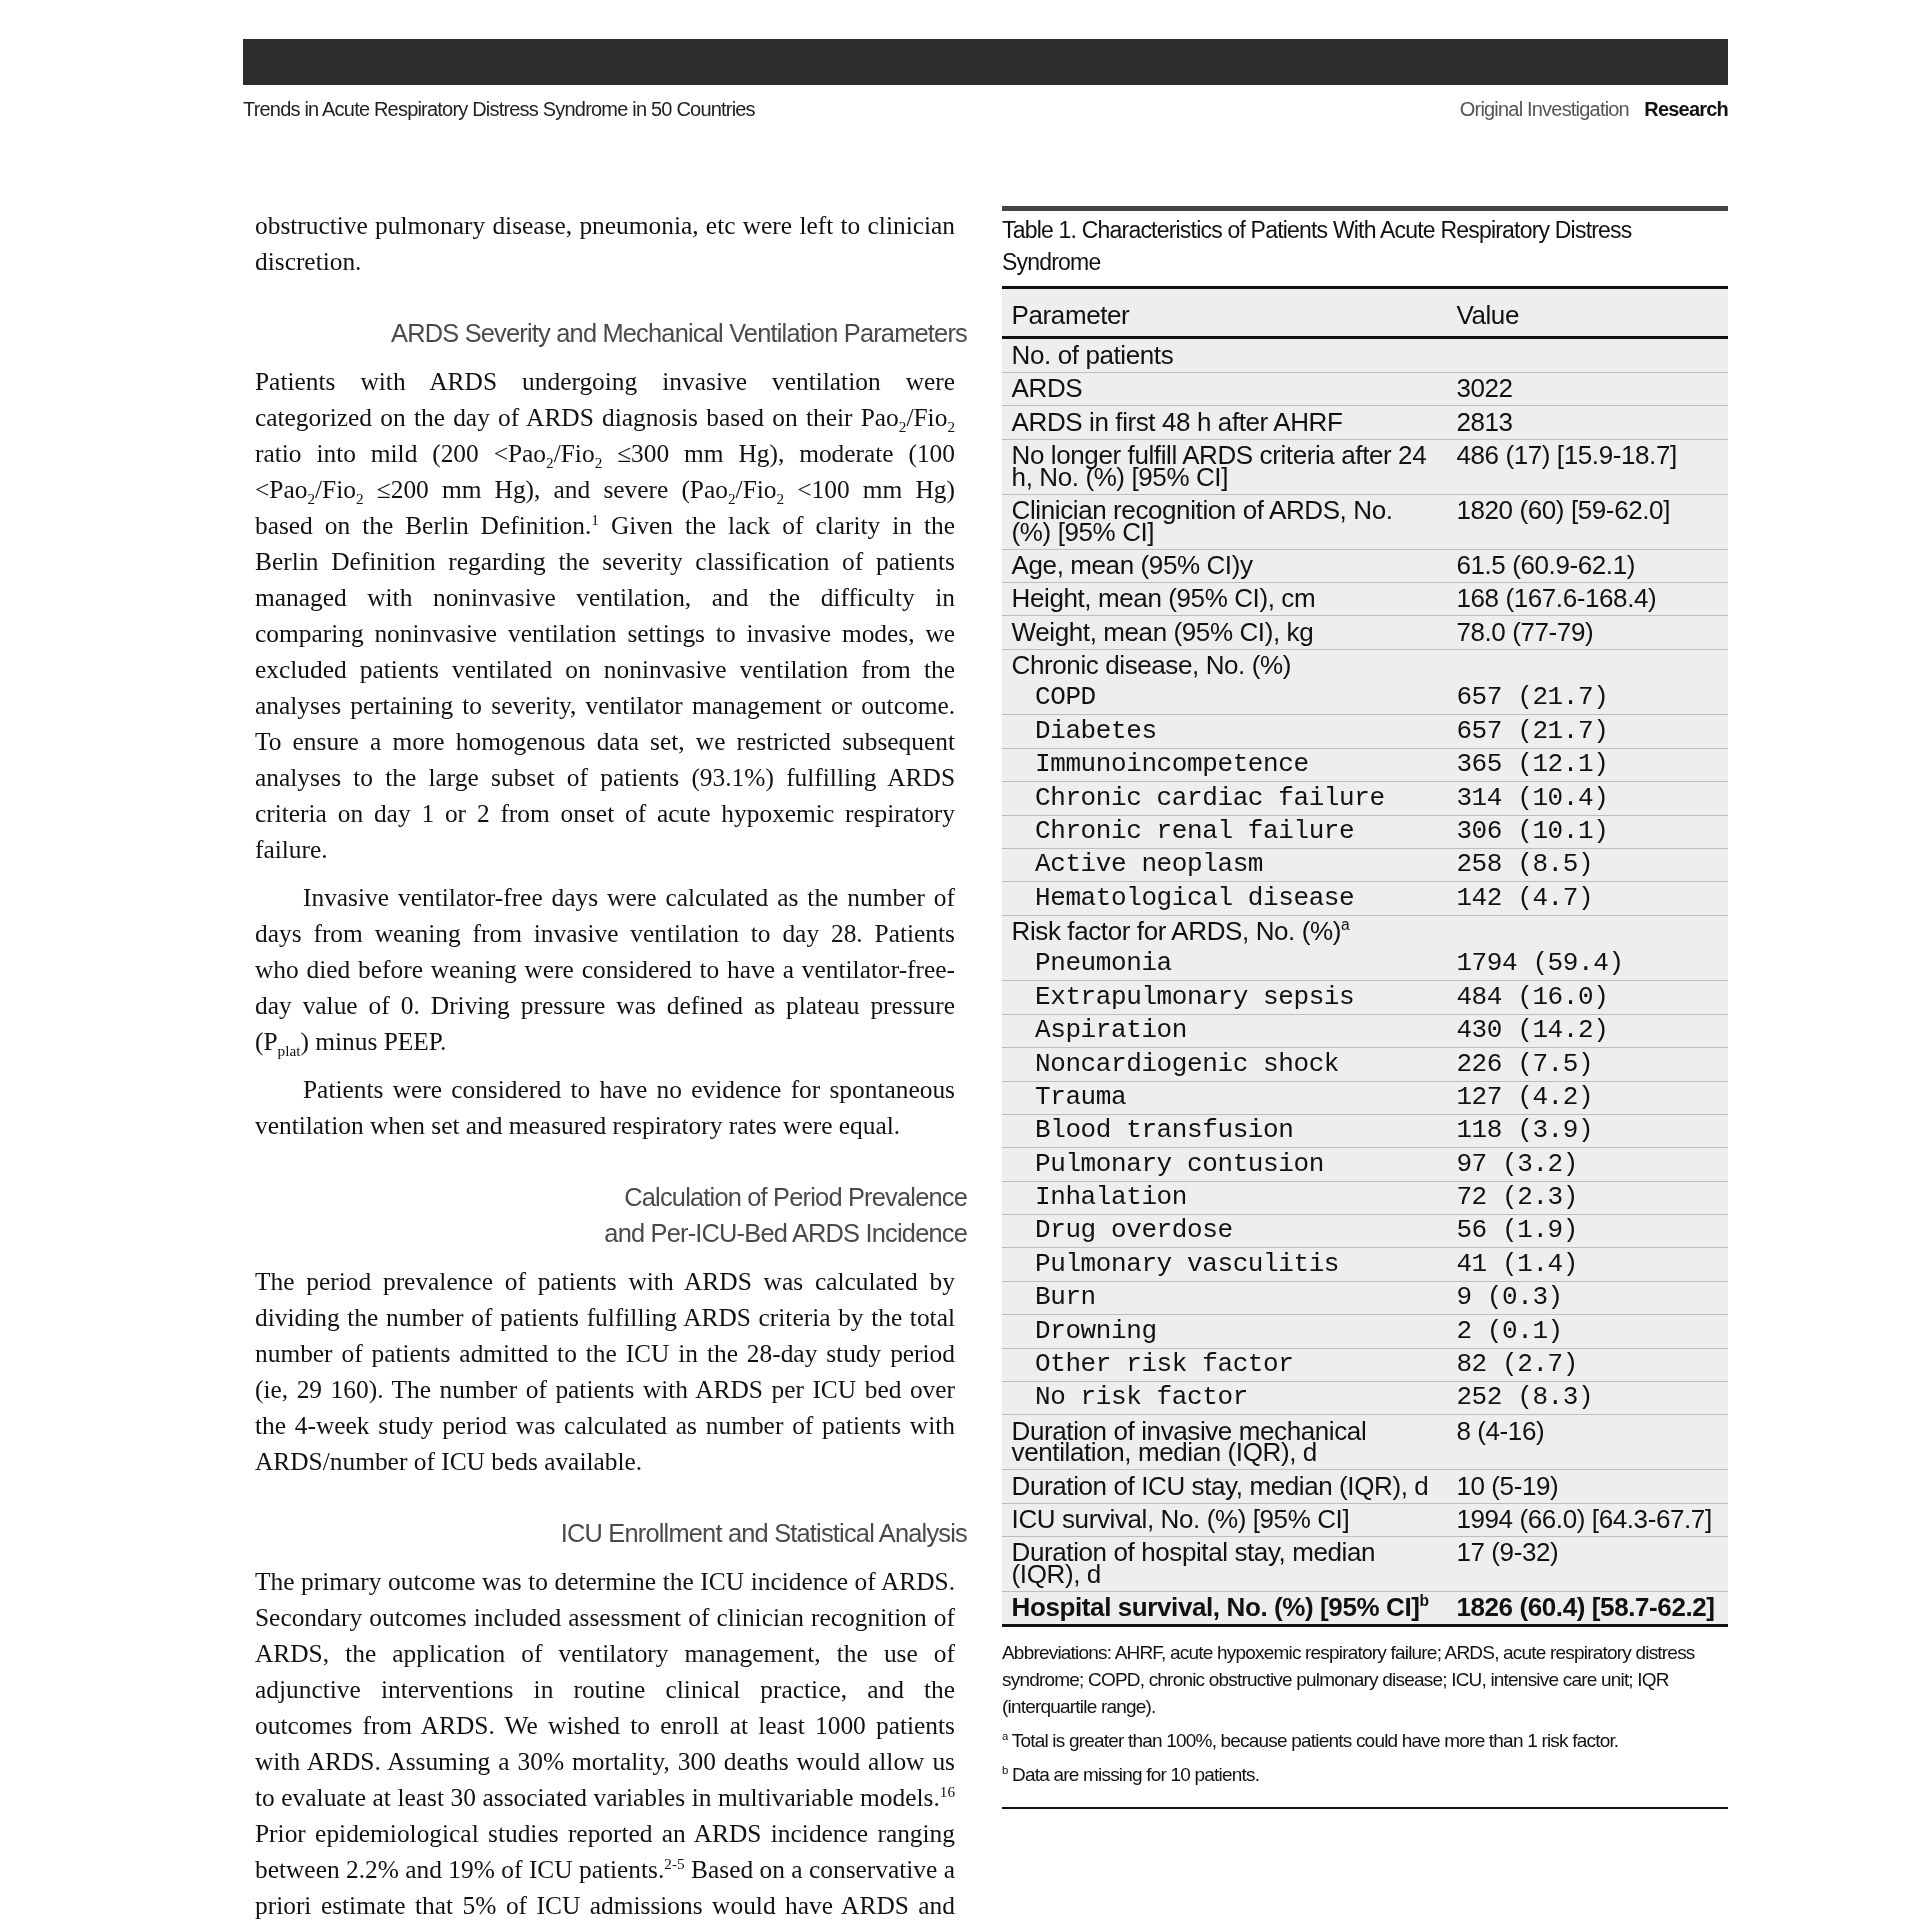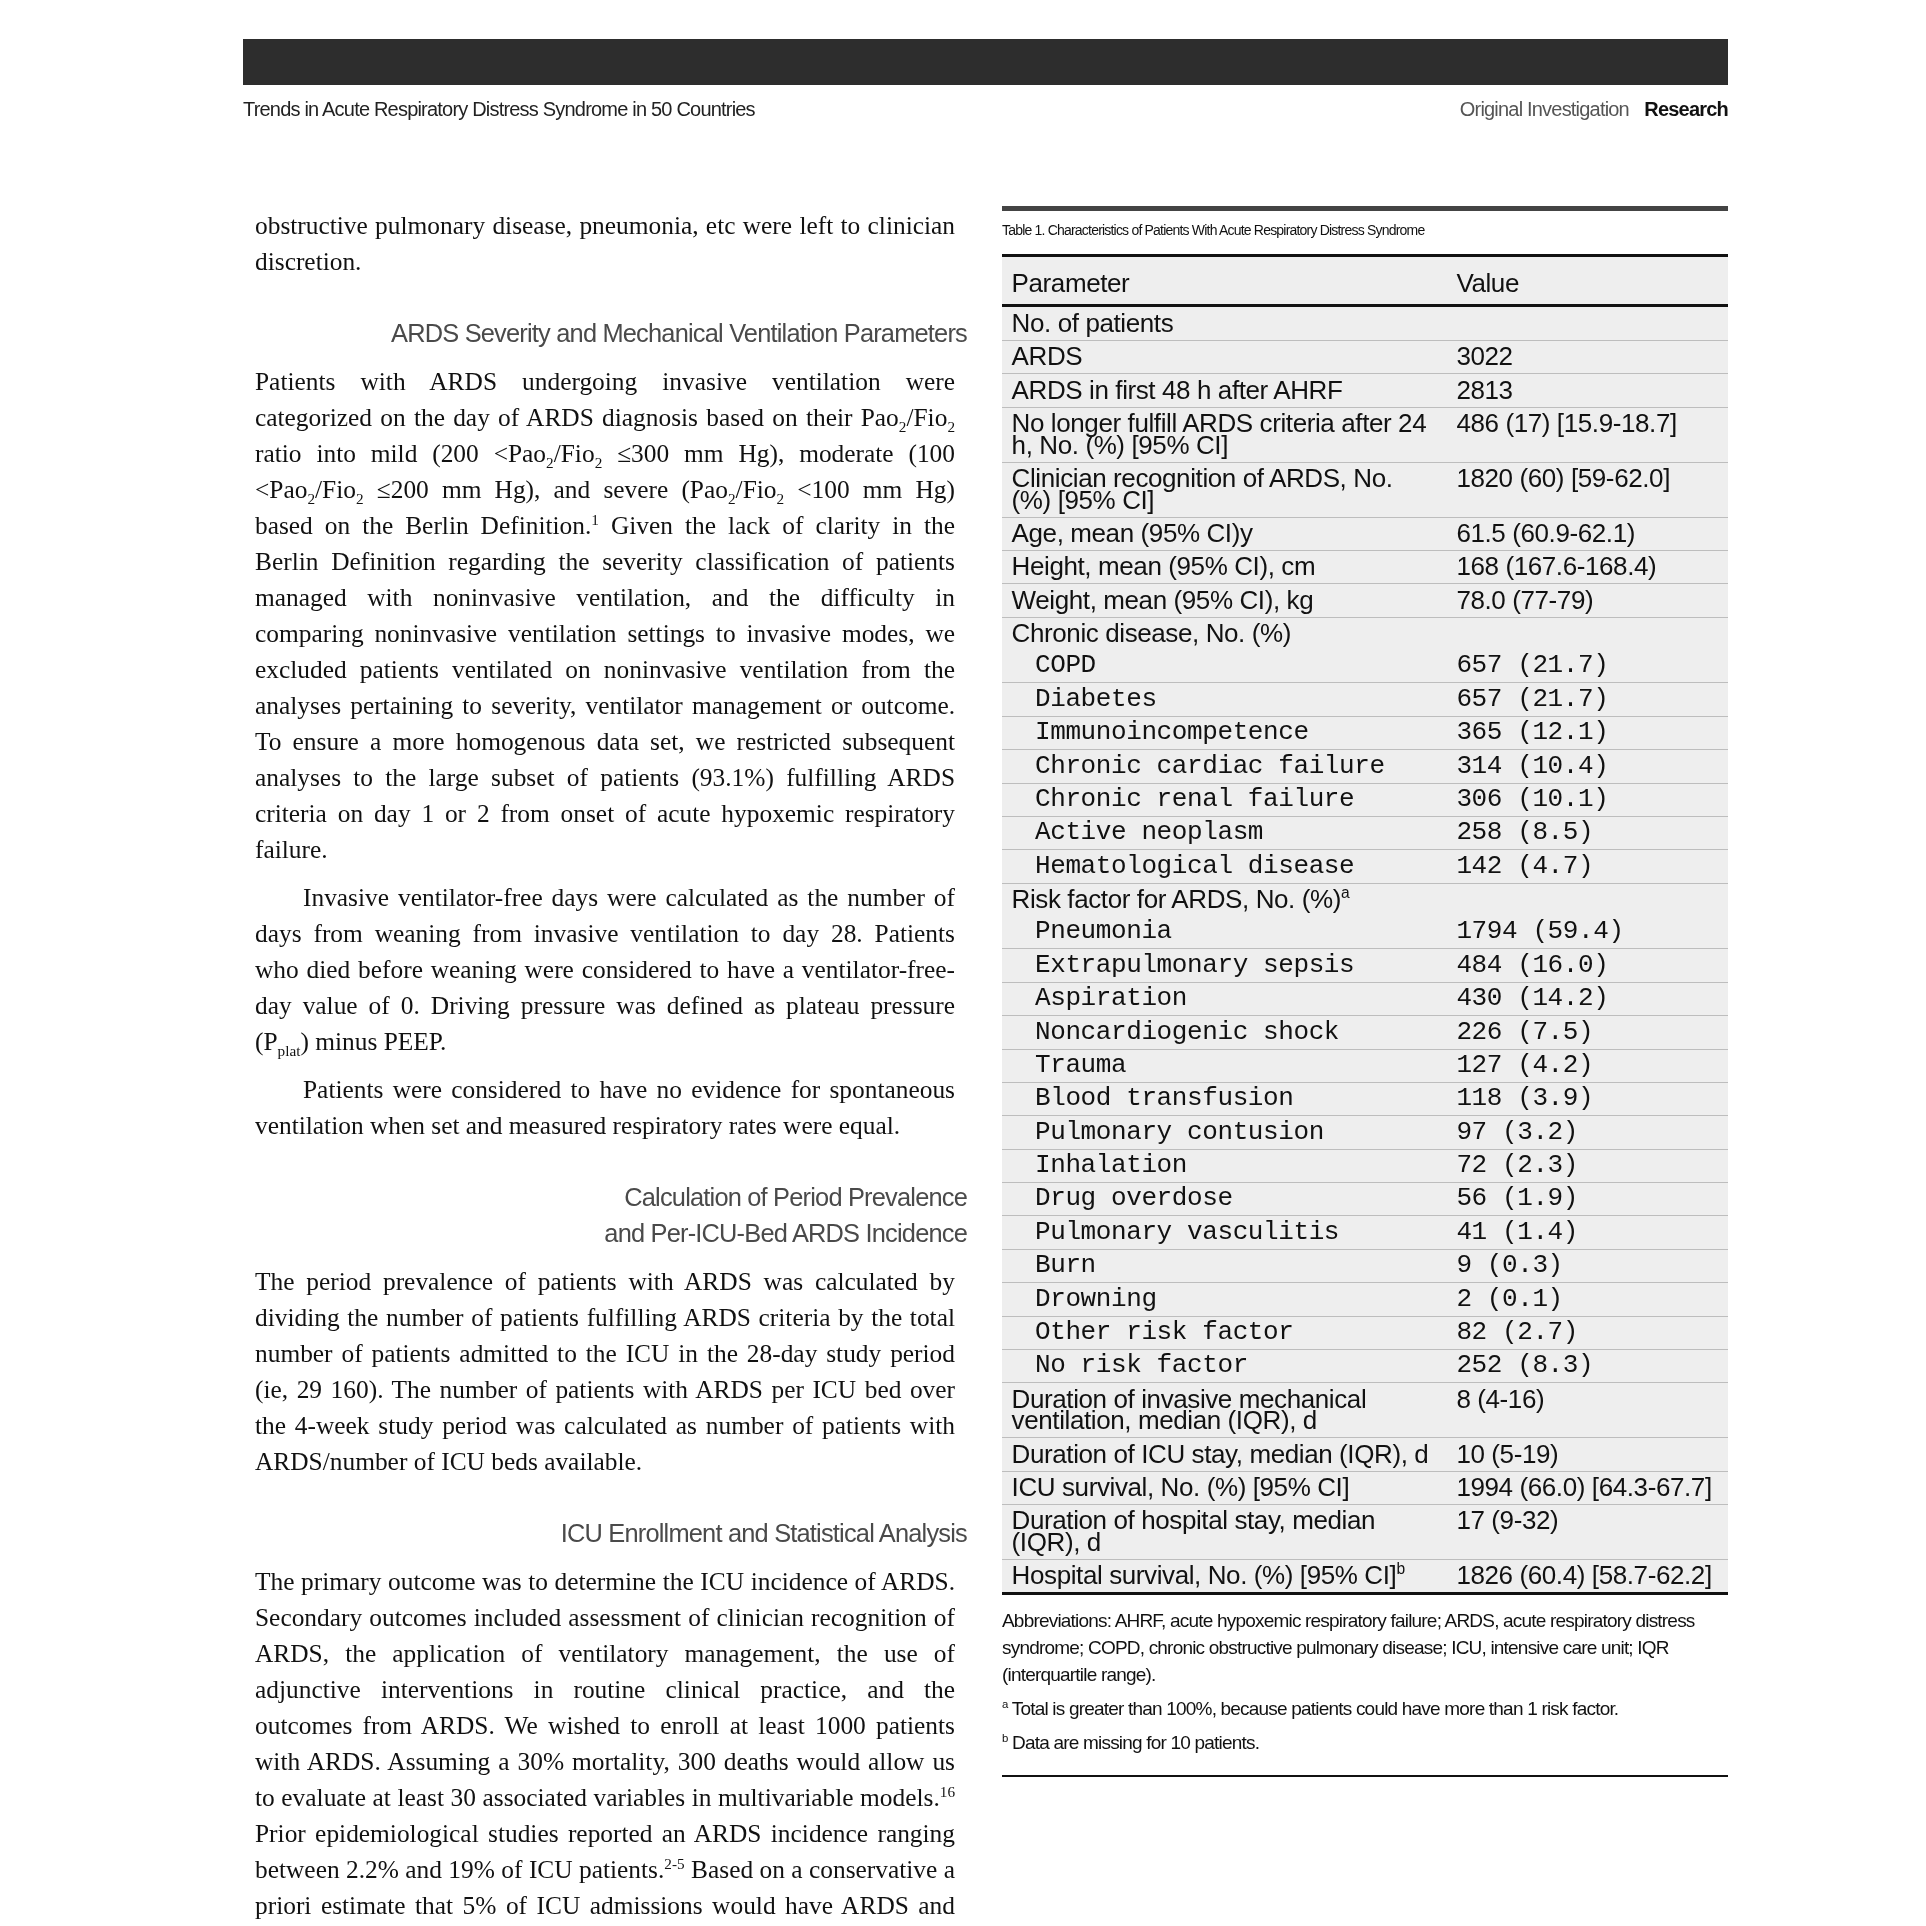--- a/index.html
+++ b/index.html
@@ -16,30 +16,30 @@
               font-family:"Liberation Serif", serif; font-size:25.4px; line-height:36px; color:#111; }
   .col-left p, .col-right p { margin:12px; text-align:justify; }
   .col-left p.indent, .col-right p.indent { text-indent:48px; }
   .head { font-family:"Liberation Sans", sans-serif; font-size:25.4px; color:#4a4a4a; line-height:36px;
           letter-spacing:-0.8px; margin-top:36px;text-align:right; }
   sub, sup { font-size:60%; line-height:0; }
 
   .table-wrap { position:absolute; left:1002px; top:206px; width:726px;
                 font-family:"Liberation Sans", sans-serif; }
   .t-rule-top { height:4.6px; background:#444; }
-  .t-title { font-size:14px; line-height:32px; padding:3.9px 0 7.7px 0; letter-spacing:-0.8px; color:#111; }
+  .t-title { font-size:23px; line-height:32px; padding:3.9px 0 7.7px 0; letter-spacing:-0.8px; color:#111; }
   .t-rule { height:3.1px; background:#111; }
   table { width:100%; border-collapse:collapse; background:#eeeeee; font-size:26px; color:#111; letter-spacing:-0.4px; }
   th { text-align:left; font-weight:normal; padding:10.8px 9.6px 5.4px 9.6px; border-bottom:3.1px solid #111; }
   td { padding:5.4px 9.6px; vertical-align:top; line-height:21.6px; }
   tr.row td { border-bottom:1.5px solid #bdbdbd; }
   tr.sub td.param { padding-left:33px; }
   tr.sub td { border-bottom:none;font-family:Liberation Mono, monospace; }
   tr.sub td.param, tr.sub td.val { border-bottom:1.5px solid #bdbdbd; }
-  tr.last td { border-bottom:3.1px solid #111; }
+  tr.last td { border-bottom:3.1px solid #111;font-weight:bold; }
   td.val { width:262px; }
   .t-notes { font-size:19px; line-height:27px; letter-spacing:-0.8px; color:#111; padding:11.6px 0 3.9px 0; }
   .t-notes div { margin-bottom:7px; }
   .t-bottom-rule { height:2.3px; background:#111; margin-top:7.7px; }
 </style>
 </head>
 <body>
 
 <div class="topbar"></div>
 

